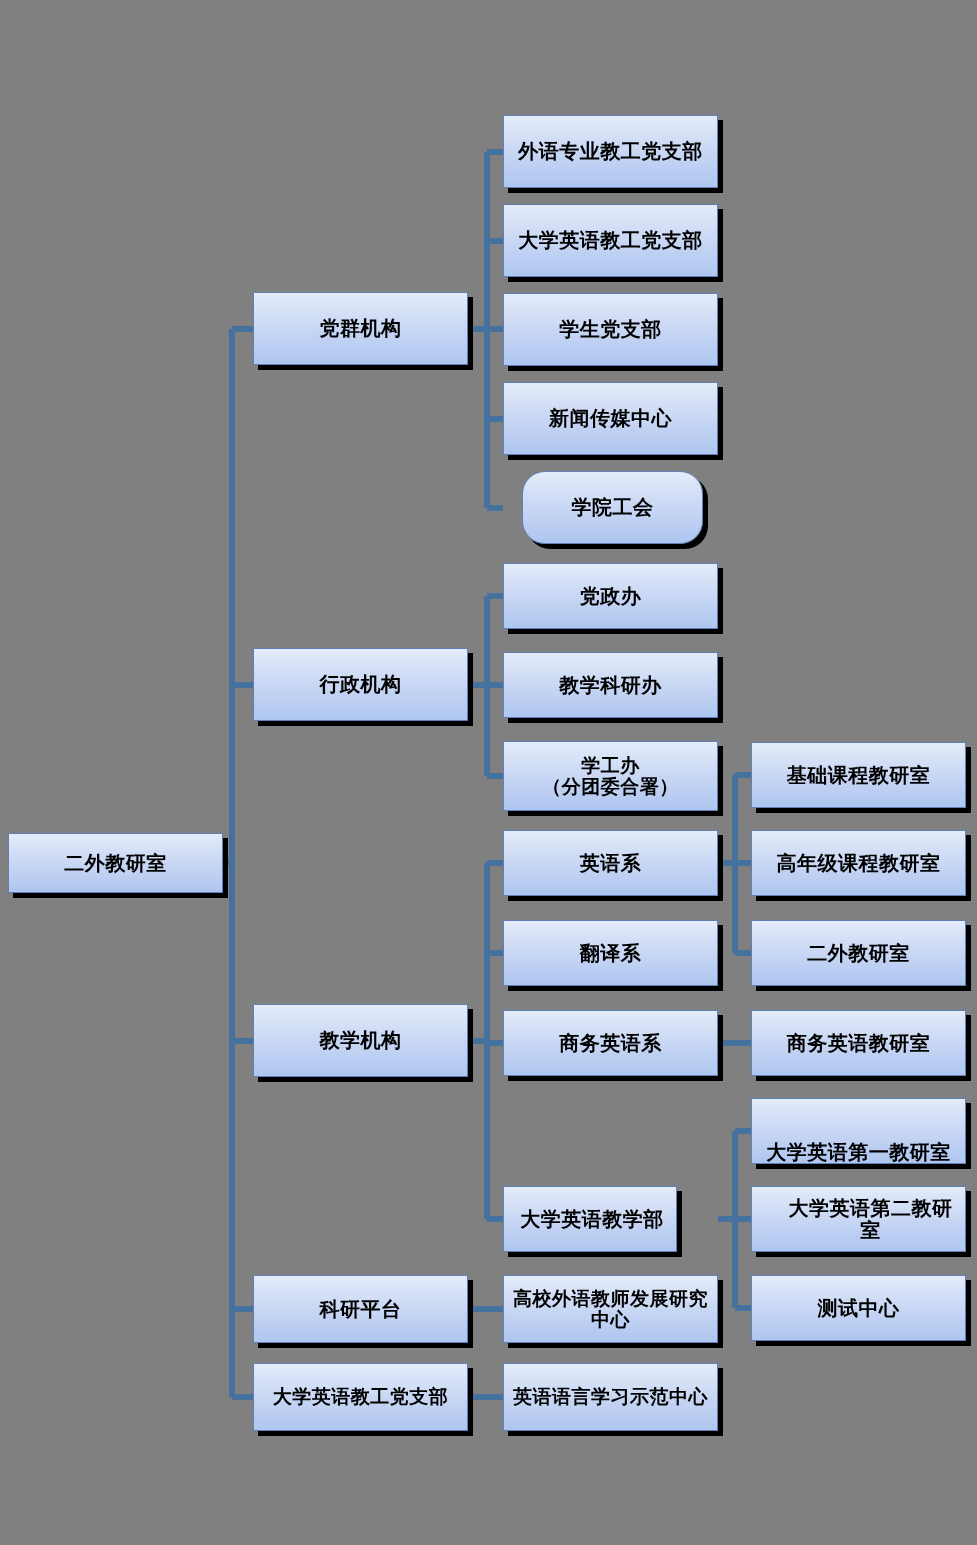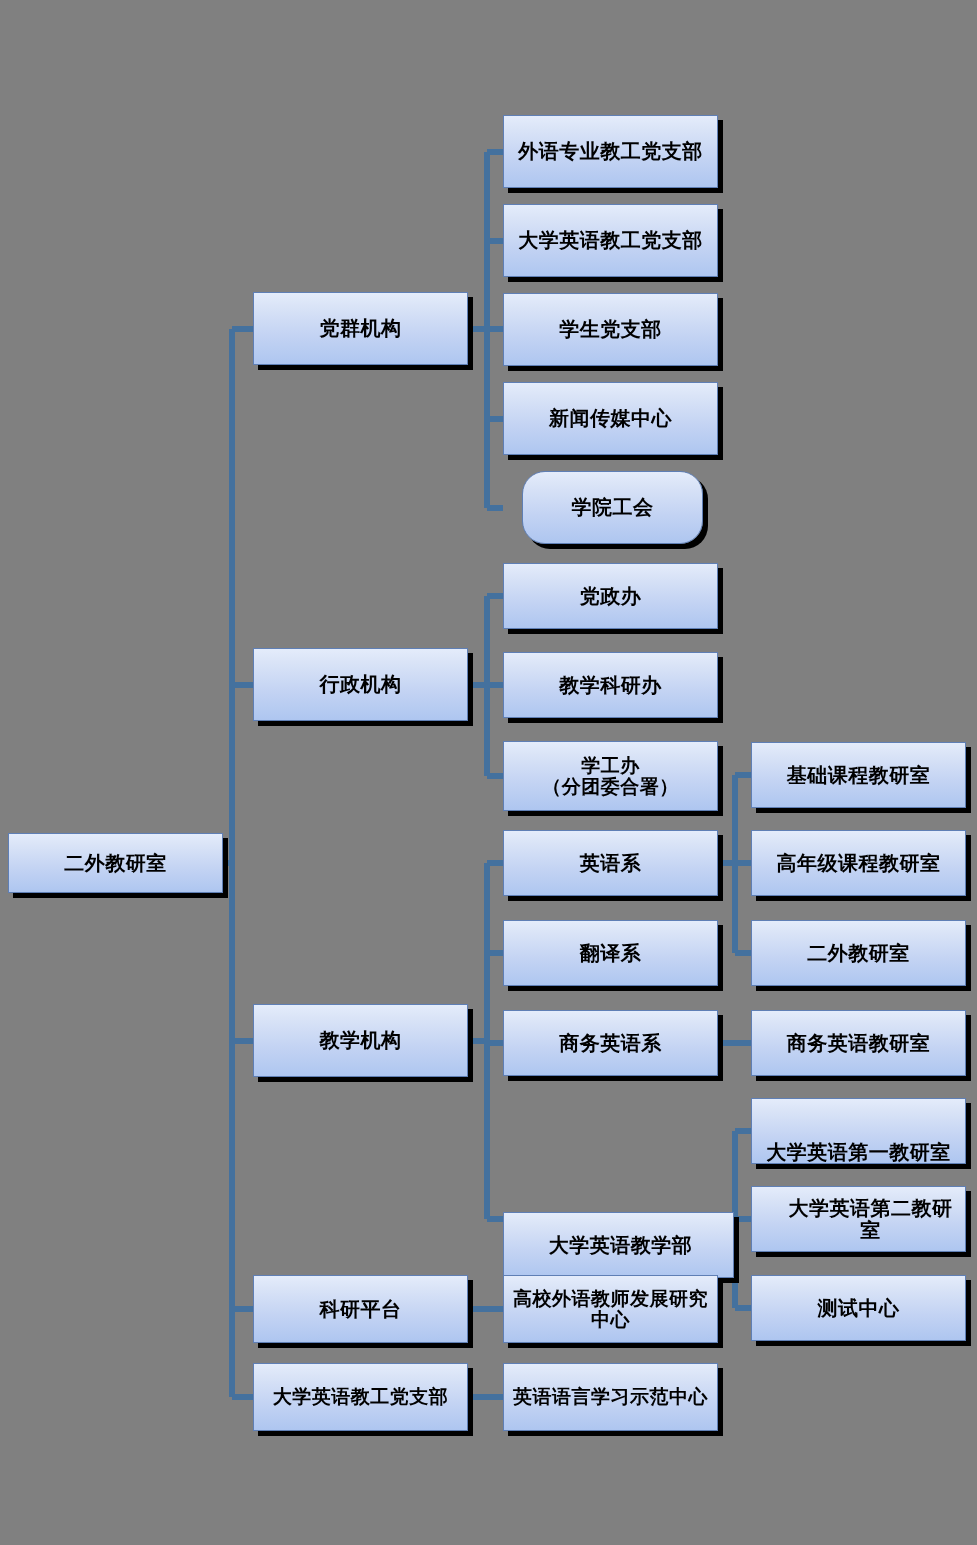--- a/index.html
+++ b/index.html
@@ -107,21 +107,21 @@
       </div>
       <div class="node" style="left: 503px; top: 830px; width: 215px; height: 66px;">
         <span style="white-space: pre-line;">英语系</span>
       </div>
       <div class="node" style="left: 503px; top: 920px; width: 215px; height: 66px;">
         <span style="white-space: pre-line;">翻译系</span>
       </div>
       <div class="node" style="left: 503px; top: 1010px; width: 215px; height: 66px;">
         <span style="white-space: pre-line;">商务英语系</span>
       </div>
-      <div class="node" style="left: 503px; top: 1212px; width: 231px; height: 66px; padding-left: 8px;">
+      <div class="node" style="left: 503px; top: 1186px; width: 174px; height: 66px; padding-left: 8px;">
         <span style="white-space: pre-line;">大学英语教学部</span>
       </div>
       <div class="node wrap" style="left: 503px; top: 1275px; width: 215px; height: 68px;">
         <span style="white-space: pre-line;">高校外语教师发展研究中心</span>
       </div>
       <div class="node wrap" style="left: 503px; top: 1363px; width: 215px; height: 68px;">
         <span style="white-space: pre-line;">英语语言学习示范中心</span>
       </div>
       <div class="node" style="left: 751px; top: 742px; width: 215px; height: 66px;">
         <span style="white-space: pre-line;">基础课程教研室</span>

